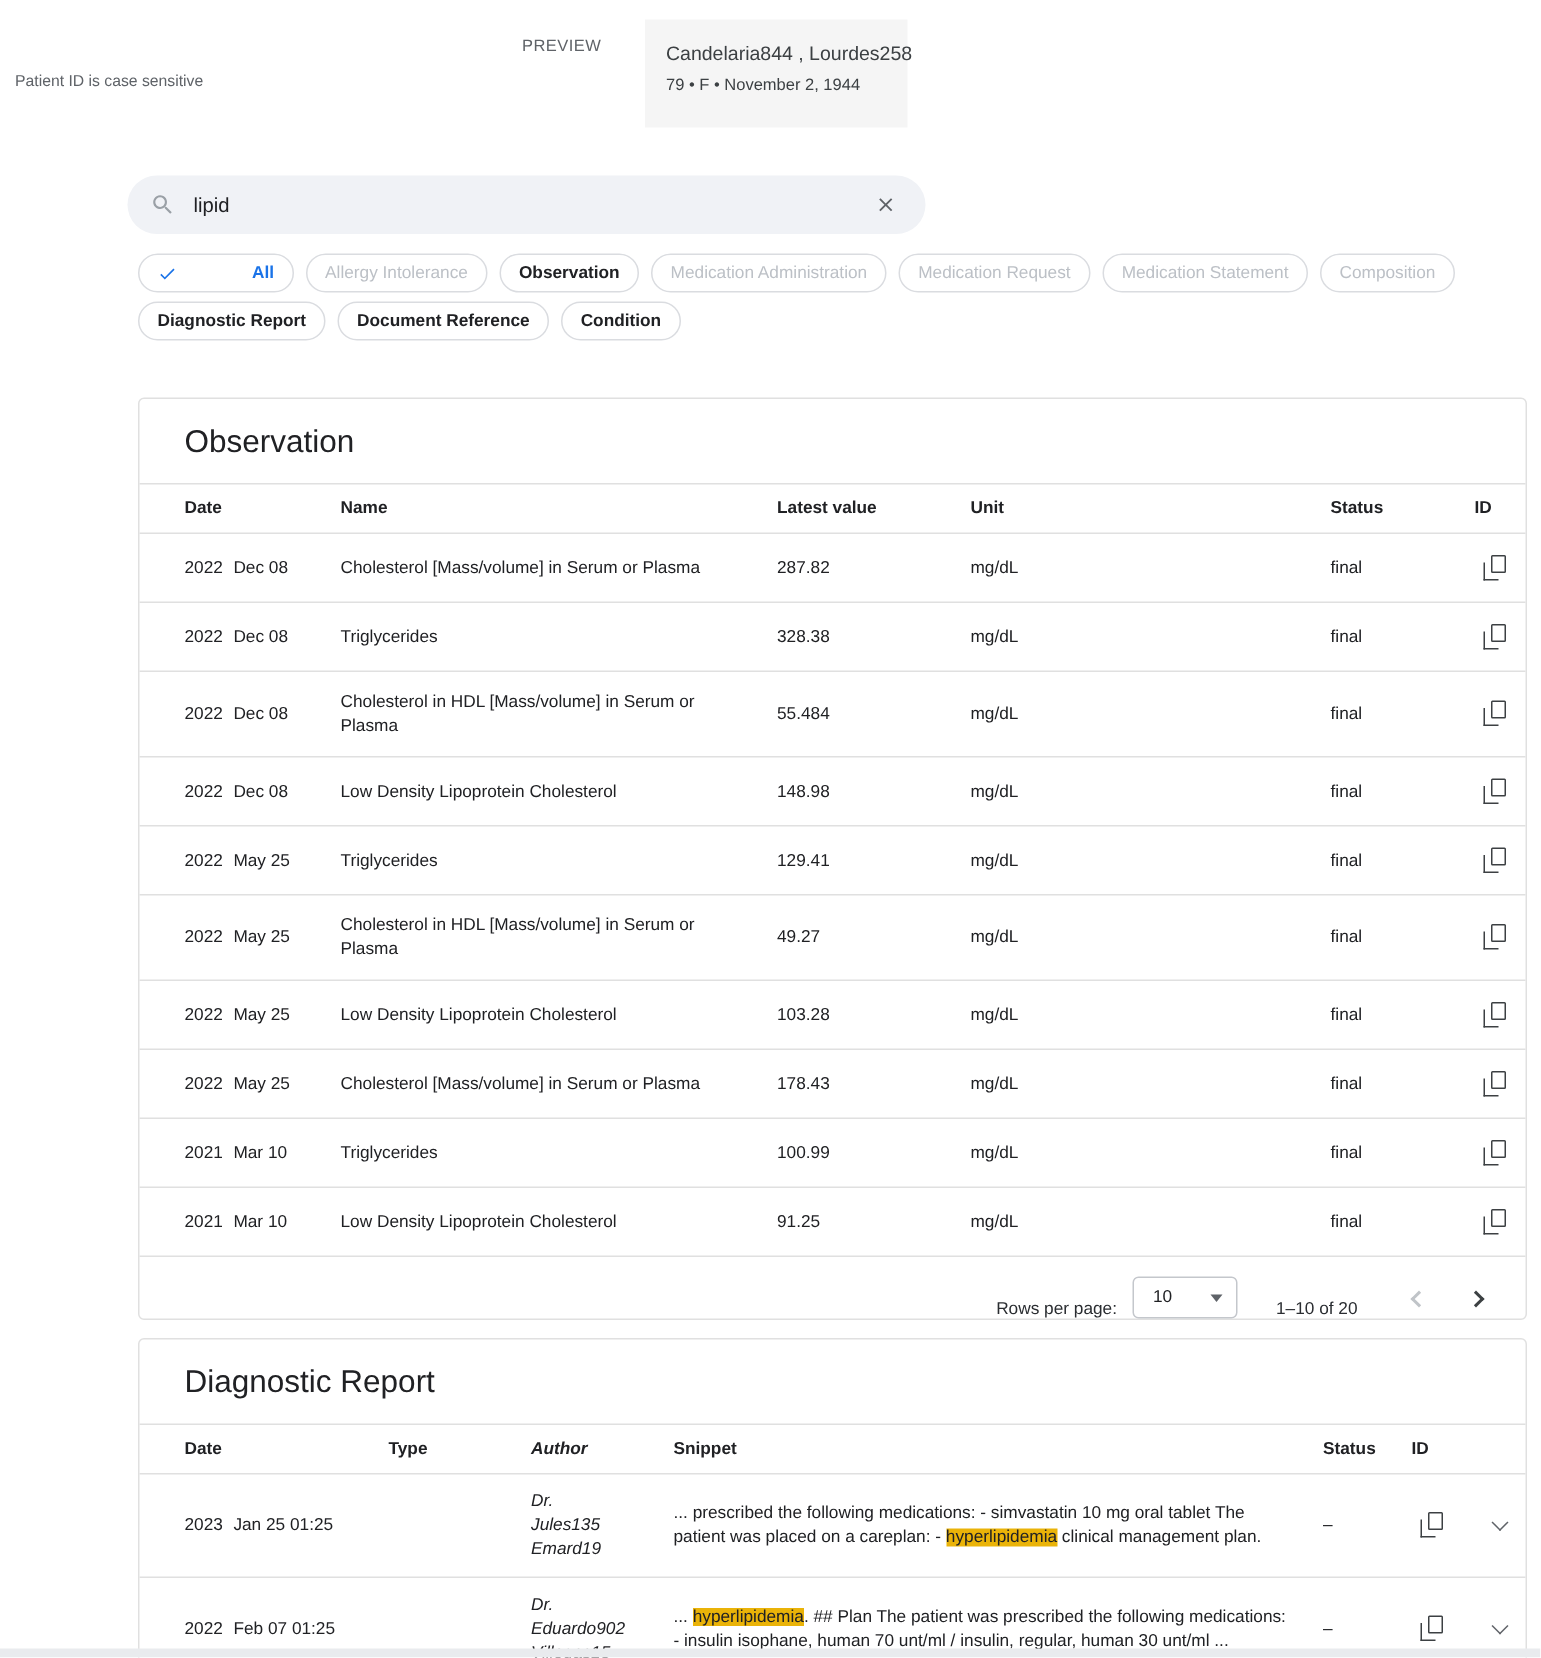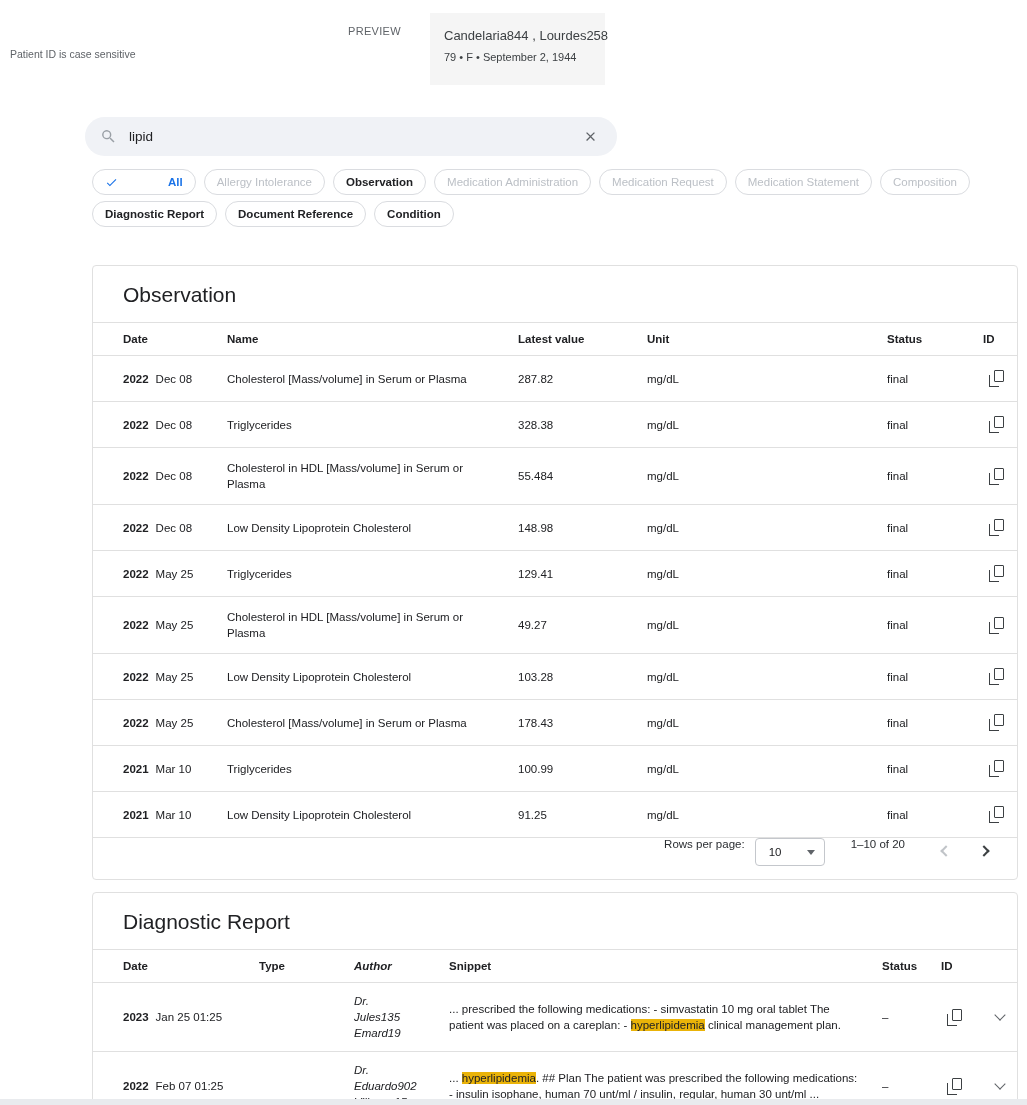--- a/index.html
+++ b/index.html
@@ -90,21 +90,21 @@
     font-size: 11.5px; font-weight: 700; padding-left: 30px;
   }
   .row, .drow {
     display: flex; align-items: center;
     border-bottom: 1px solid #e0e0e0;
     font-size: 11.5px; padding-left: 30px; line-height: 16px;
   }
   .row { min-height: 46px; }
   .row.tall { min-height: 57px; }
   .drow { min-height: 64px; padding-top: 10px; padding-bottom: 10px; }
-  .cell b { font-weight: 700; }
+  .cell b { font-weight: 400; }
   .dsep { margin-left: 7px; }
   
   .c-date { width: 104px; flex-shrink: 0; }
   .c-name { width: 291px; padding-right: 20px; flex-shrink: 0; }
   .c-value { width: 129px; flex-shrink: 0; }
   .c-unit { width: 240px; flex-shrink: 0; }
   .c-status { width: 96px; flex-shrink: 0; }
   .c-id { flex: 1; }
   
   .d-date { width: 136px; flex-shrink: 0; }
@@ -121,21 +121,21 @@
   .copy-icon { position: relative; width: 15px; height: 17px; display: inline-block; }
   .copy-icon .front { position: absolute; top: 0; right: 0; width: 10px; height: 12px; border: 1.6px solid #3c4043; border-radius: 1px; background:#fff; }
   .copy-icon .back  { position: absolute; left: 0; bottom: 0; width: 10px; height: 12px; border-left: 1.6px solid #3c4043; border-bottom: 1.6px solid #3c4043; }
   .chev { display: inline-block; width: 8px; height: 8px; border-style: solid; border-color: #3c4043; border-width: 0 2px 2px 0; }
   .chev.right { transform: rotate(-45deg); }
   .chev.left  { transform: rotate(135deg); border-color: #c0c4c8; }
   .chev.down  { transform: rotate(45deg); border-color: #5f6368; border-width: 0 1.8px 1.8px 0; margin-top: -4px; }
 
   
   .pagination {
-    height: 41px; display: flex; align-items: flex-start; justify-content: flex-end;
+    height: 41px; display: flex; align-items: flex-end; justify-content: flex-end;
     padding-right: 20px; font-size: 11.5px; color: #2a2d31;
   }
   .rpp-select {
     width: 70px; height: 28px; border: 1px solid #c4c7cc; border-radius: 4px;
     display: flex; align-items: center; margin-left: 10px; padding: 0 9px 0 13px;
     font-size: 11.5px; color: #202124; background: #fff;
   }
   .rpp-arrow { width: 0; height: 0; border-left: 4.5px solid transparent; border-right: 4.5px solid transparent; border-top: 5px solid #5f6368; margin-left: auto; }
   .range { margin: 0 28px 0 26px; }
   .pg-btn { width: 26px; height: 26px; display: inline-flex; align-items: center; justify-content: center; }
@@ -147,21 +147,21 @@
   }
 </style>
 </head>
 <body>
 
 <div class="top">
   <div class="patient-helper">Patient ID is case sensitive</div>
   <div class="preview-label">PREVIEW</div>
   <div class="patient-card">
     <div class="pname">Candelaria844 , Lourdes258</div>
-    <div class="pmeta">79 • F • September 2, 1944</div>
+    <div class="pmeta">79 • F • November 2, 1944</div>
   </div>
 </div>
 
 <div class="search-bar">
   <svg width="17" height="17" viewBox="0 0 24 24" fill="#9aa0a6">
       <path d="M15.5 14h-.79l-.28-.27a6.5 6.5 0 1 0-.7.7l.27.28v.79l5 4.99L20.49 19l-4.99-5zm-6 0A4.5 4.5 0 1 1 14 9.5 4.49 4.49 0 0 1 9.5 14z"></path>
     </svg>
   <input type="text" value="lipid" style="">
   <button class="clear-btn">
     <svg width="15" height="15" viewBox="0 0 24 24" fill="#5f6368">

